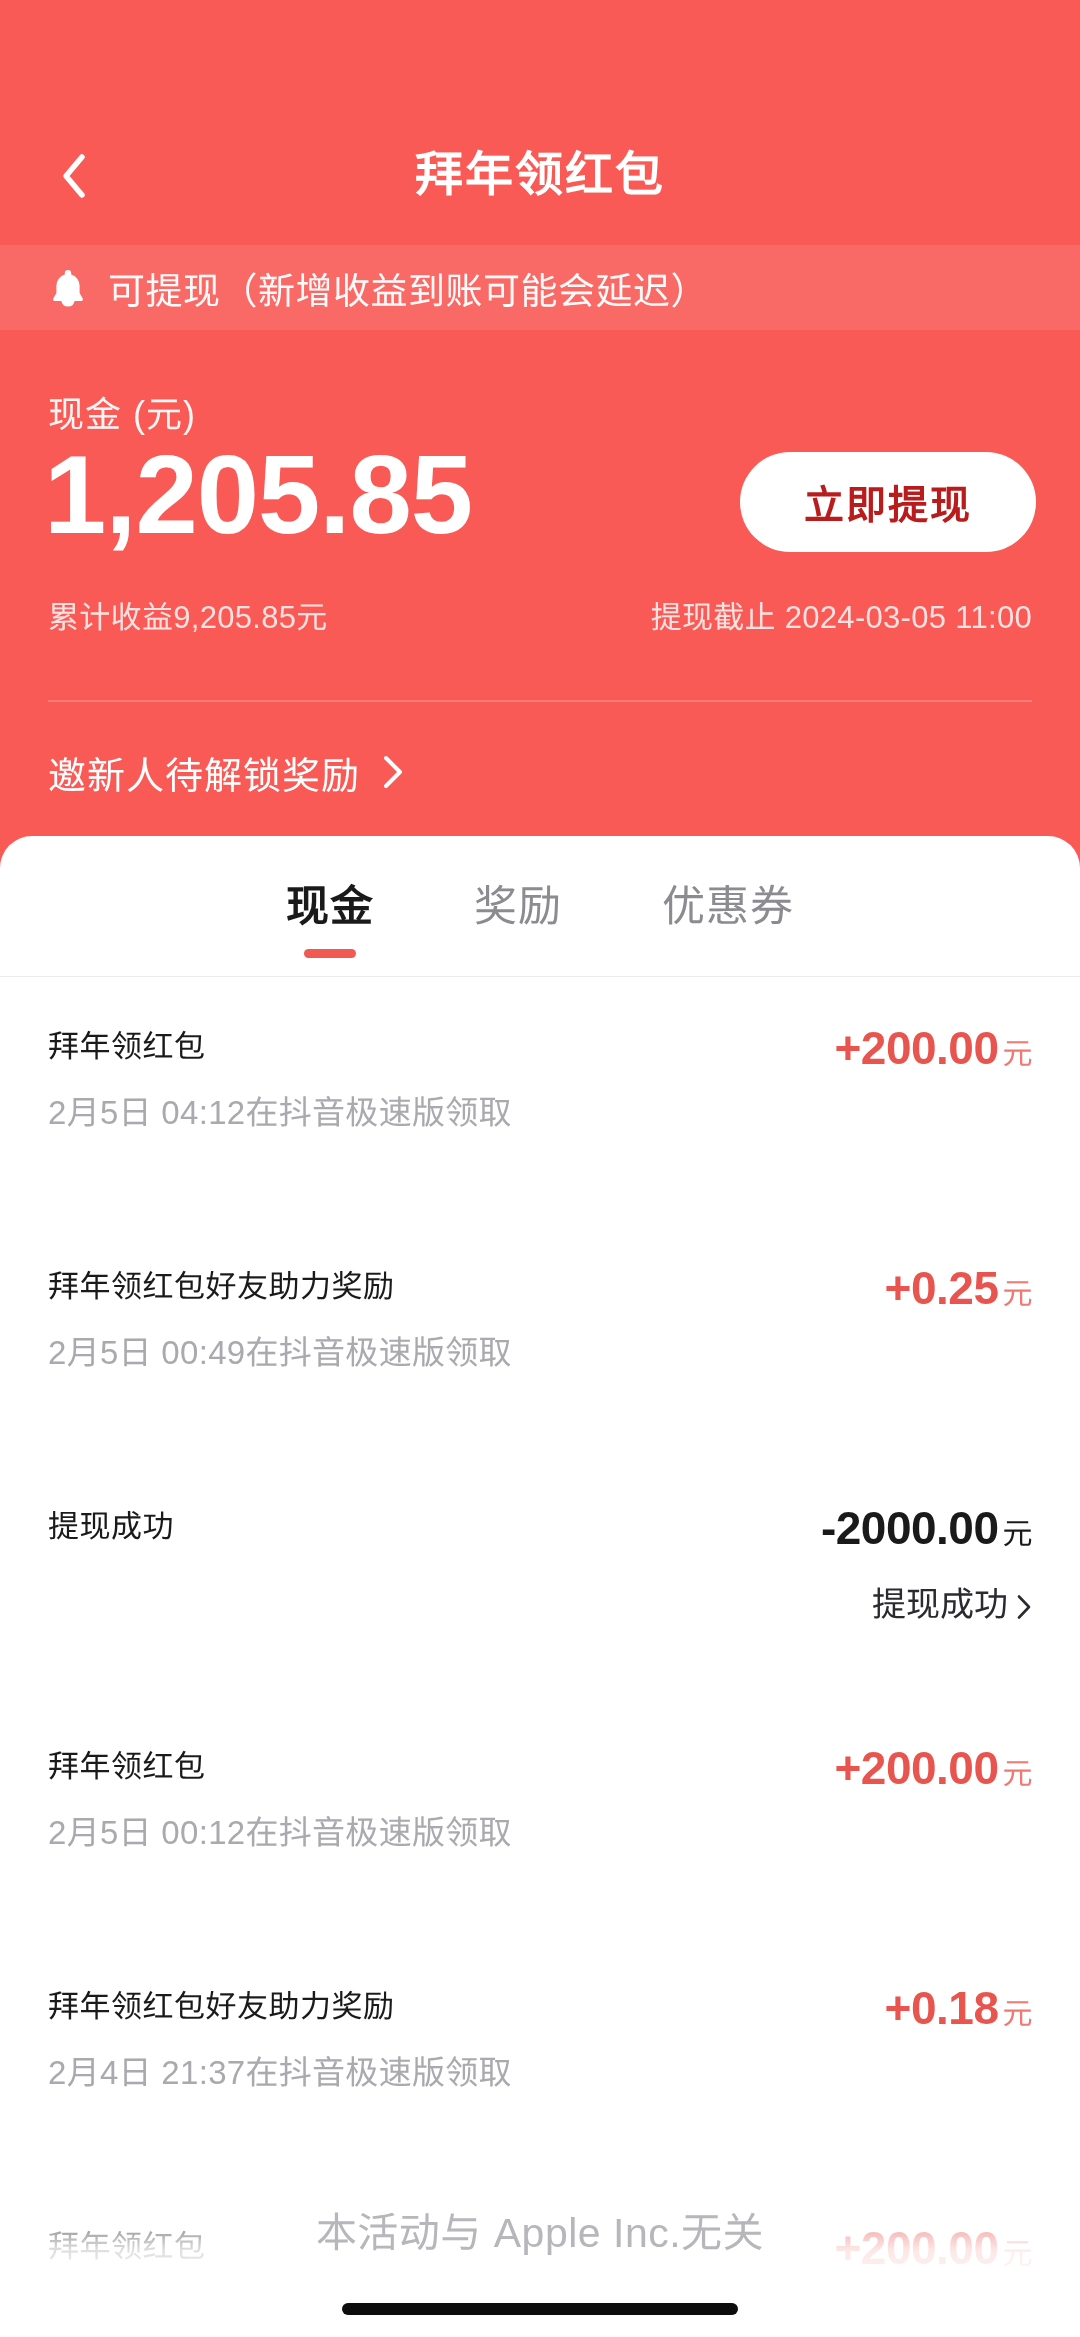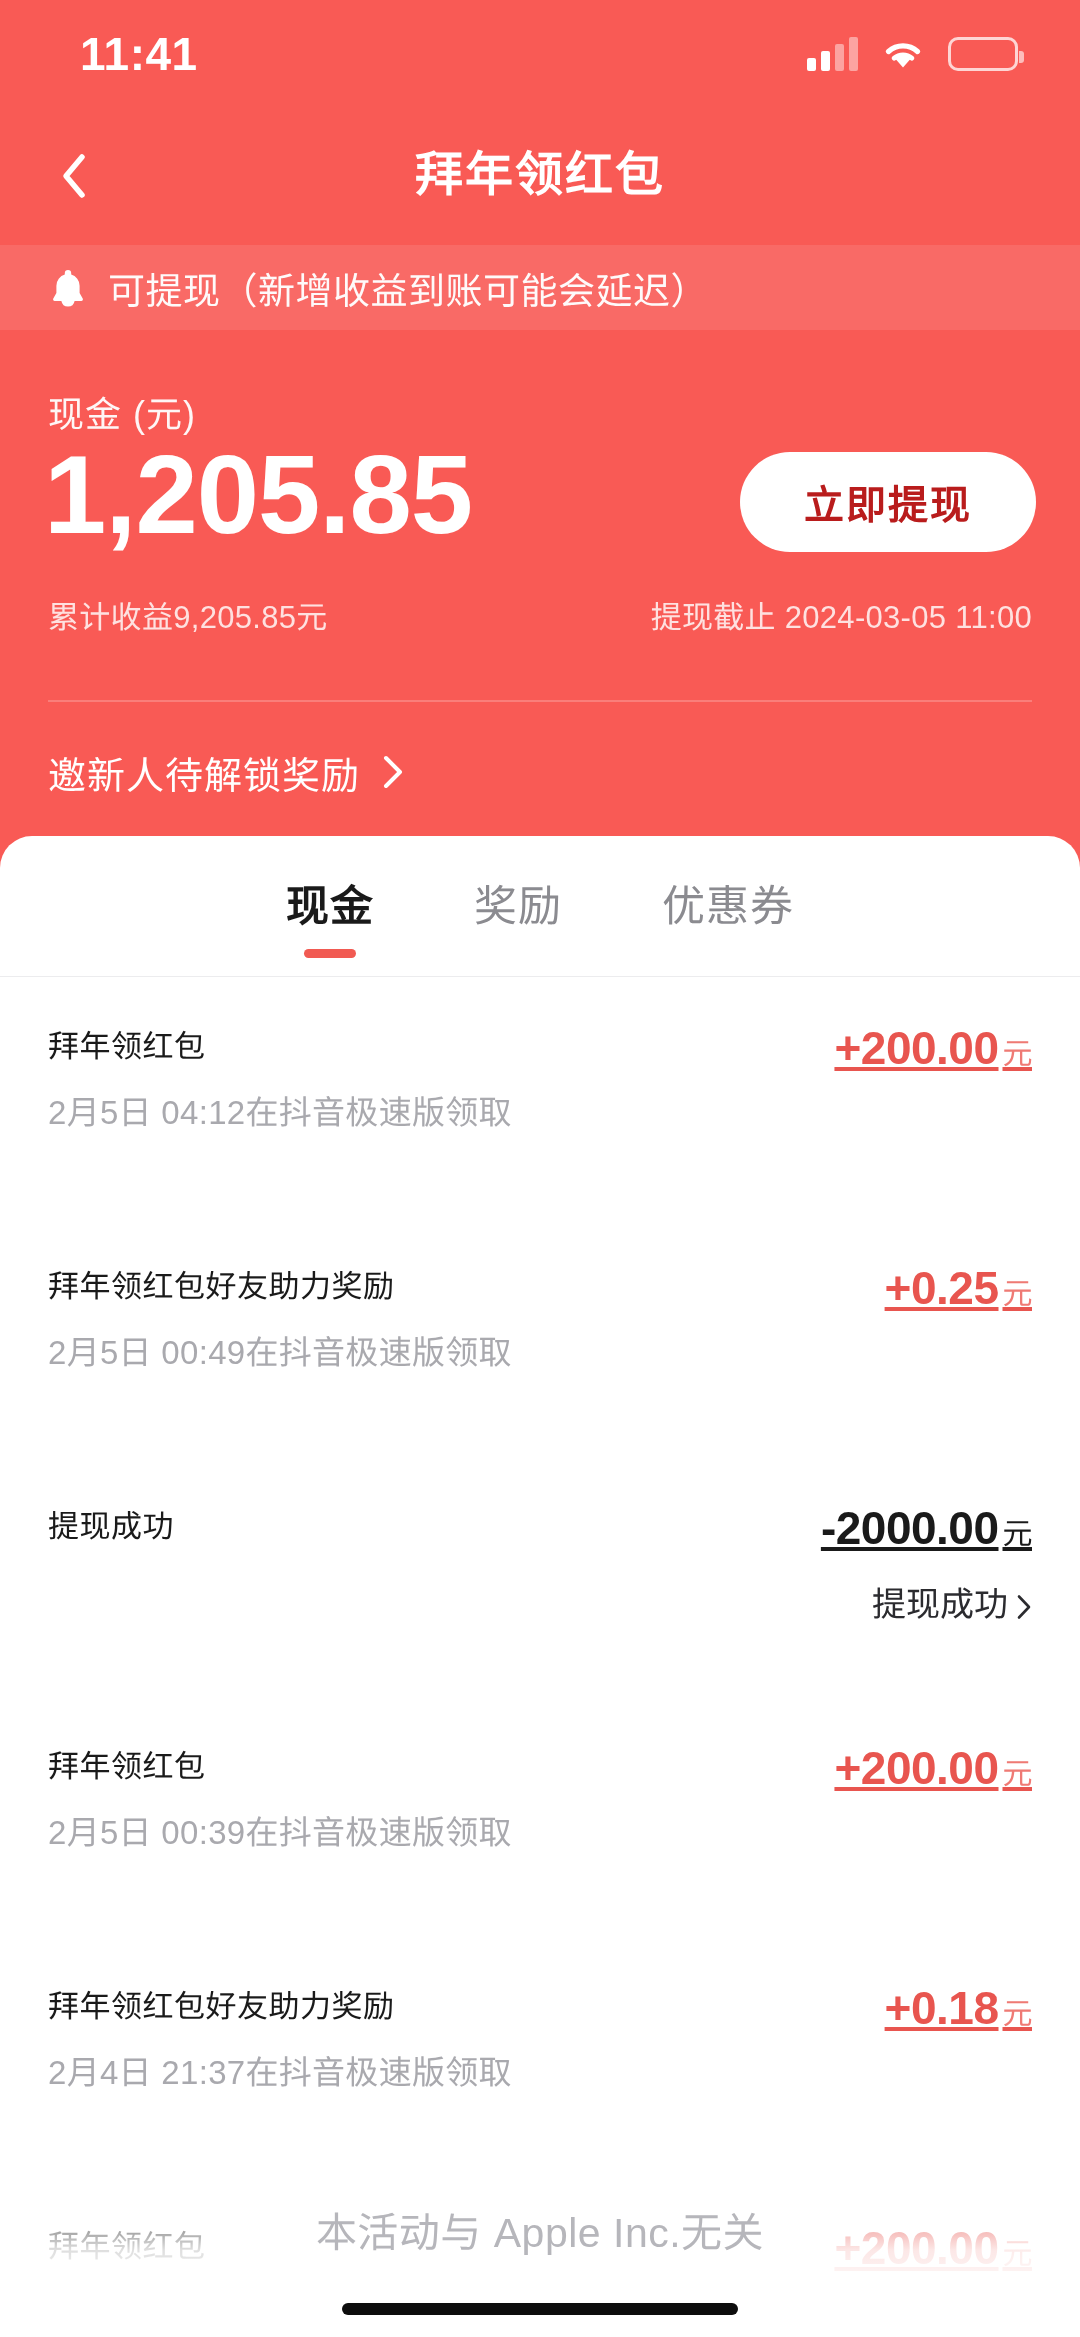--- a/index.html
+++ b/index.html
@@ -297,21 +297,20 @@
     position: absolute;
     right: 48px;
     top: 44px;
     text-align: right;
   }
   .txn-amount {
     font-size: 46px;
     font-weight: 700;
     letter-spacing: -.5px;
     white-space: nowrap;
-    text-decoration: underline;
   }
   .txn-amount.credit { color: #e8554f; }
   .txn-amount.debit  { color: #1a1a1a; }
   .txn-amount .unit {
     font-size: 30px;
     font-weight: 400;
     margin-left: 4px;
   }
   .txn-amount.credit .unit { color: #ef7a74; }
   .txn-amount.debit  .unit { color: #1a1a1a; }
@@ -356,41 +355,20 @@
     background: #0d0d0d;
   }
 </style>
 </head>
 <body>
 
 <div class="phone">
 
   <div class="hero"></div>
 
-  <div class="statusbar">
-    <div class="status-time">11:41</div>
-    <div class="status-icons">
-      <span class="signal">
-        <i></i>
-          <i></i>
-          <i></i>
-          <i></i>
-      </span>
-      <span class="wifi">
-        <svg viewBox="0 0 46 34" width="46" height="34" aria-hidden="true">
-          <path d="M23 30.5 L14.5 20.8 a13 13 0 0 1 17 0 Z" fill="#ffffff"></path>
-          <path d="M8.5 14.5 a21.5 21.5 0 0 1 29 0" fill="none" stroke="#ffffff" stroke-width="5.2" stroke-linecap="round"></path>
-          <path d="M14.2 21.2 a13.5 13.5 0 0 1 17.6 0" fill="none" stroke="#ffffff" stroke-width="5" stroke-linecap="round"></path>
-        </svg>
-      </span>
-      <span class="battery">
-        <span class="fill"></span>
-      </span>
-    </div>
-  </div>
 
   <div class="navbar">
     <div class="nav-back">
       <svg class="chev" width="26" height="46" viewBox="0 0 26 46" aria-hidden="true">
         <path d="M21 4 L5 23 L21 42" fill="none" stroke="#ffffff" stroke-width="5.5" stroke-linecap="round" stroke-linejoin="round"></path>
       </svg>
     </div>
     <div class="nav-title">拜年领红包</div>
   </div>
 
@@ -470,21 +448,21 @@
               <svg viewBox="0 0 16 26" width="16" height="26" aria-hidden="true">
                 <path d="M3 2.5 L13 13 L3 23.5" fill="none" stroke="#2b2b2f" stroke-width="2.6" stroke-linecap="round" stroke-linejoin="round"></path>
               </svg>
             </span>
           </div>
         </div>
       </div>
 
       <div class="txn">
         <div class="txn-title">拜年领红包</div>
-        <div class="txn-sub">2月5日 00:39在抖音极速版领取</div>
+        <div class="txn-sub">2月5日 00:12在抖音极速版领取</div>
         <div class="txn-right">
           <div class="txn-amount credit">
             <span>+200.00</span><span class="unit">元</span>
           </div>
         </div>
       </div>
 
       <div class="txn">
         <div class="txn-title">拜年领红包好友助力奖励</div>
         <div class="txn-sub">2月4日 21:37在抖音极速版领取</div>

